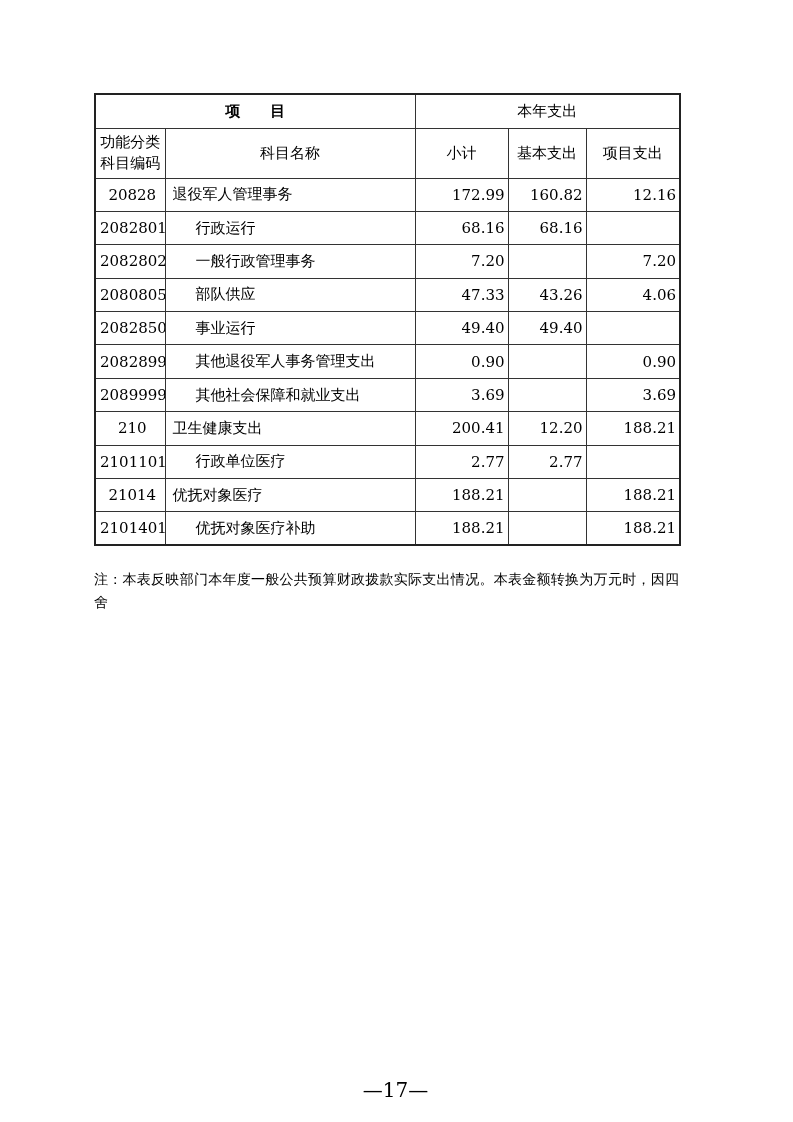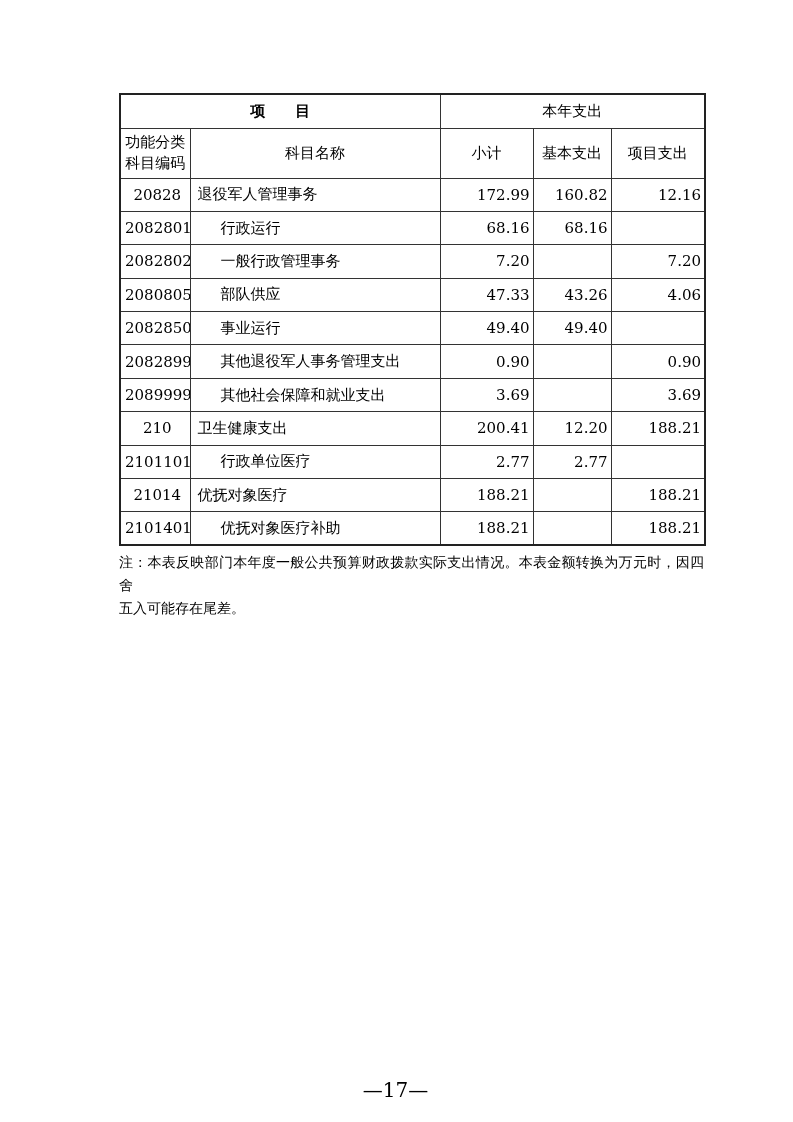--- a/index.html
+++ b/index.html
@@ -7,21 +7,21 @@
   body {
     width: 793px;
     height: 1122px;
     position: relative;
     font-family: "DejaVu Serif", "Liberation Serif", serif;
     color: #000000;
     overflow: hidden;
   }
   .content {
     position: absolute;
-    left: 119px;
+    left: 94px;
     top: 93px;
     width: 626px;
   }
   table.budget {
     width: 585px;
     table-layout: fixed;
     border-collapse: collapse;
     border: 2px solid #222222;
   }
   table.budget td {
@@ -45,21 +45,21 @@
     line-height: 21px;
     white-space: normal;
     padding: 0 2px;
   }
   td.code { padding-left: 4px; text-align: center; }
   td.name { padding-left: 7px; text-align: left; }
   td.name.indent1 { padding-left: 30px; }
   td.num { text-align: right; padding-right: 3px; }
   .note {
     width: 585px;
-    margin-top: 5px;
+    margin-top: 22px;
     font-size: 14px;
     line-height: 23px;
     white-space: normal;
   }
   .note-line-justify {
     text-align: justify;
     text-align-last: justify;
   }
   .page-number {
     position: absolute;
@@ -173,18 +173,17 @@
     <td class="name indent1">优抚对象医疗补助</td>
     <td class="num">188.21</td>
     <td class="num"></td>
     <td class="num">188.21</td>
   </tr>
       </tbody>
   </table>
 
   <div class="note">
     <div class="note-line-justify">注：本表反映部门本年度一般公共预算财政拨款实际支出情况。本表金额转换为万元时，因四舍</div>
-    <div>五入可能存在尾差。</div>
   </div>
 
 </div>
 
 <div class="page-number">—17—</div>
 
 </body></html>

